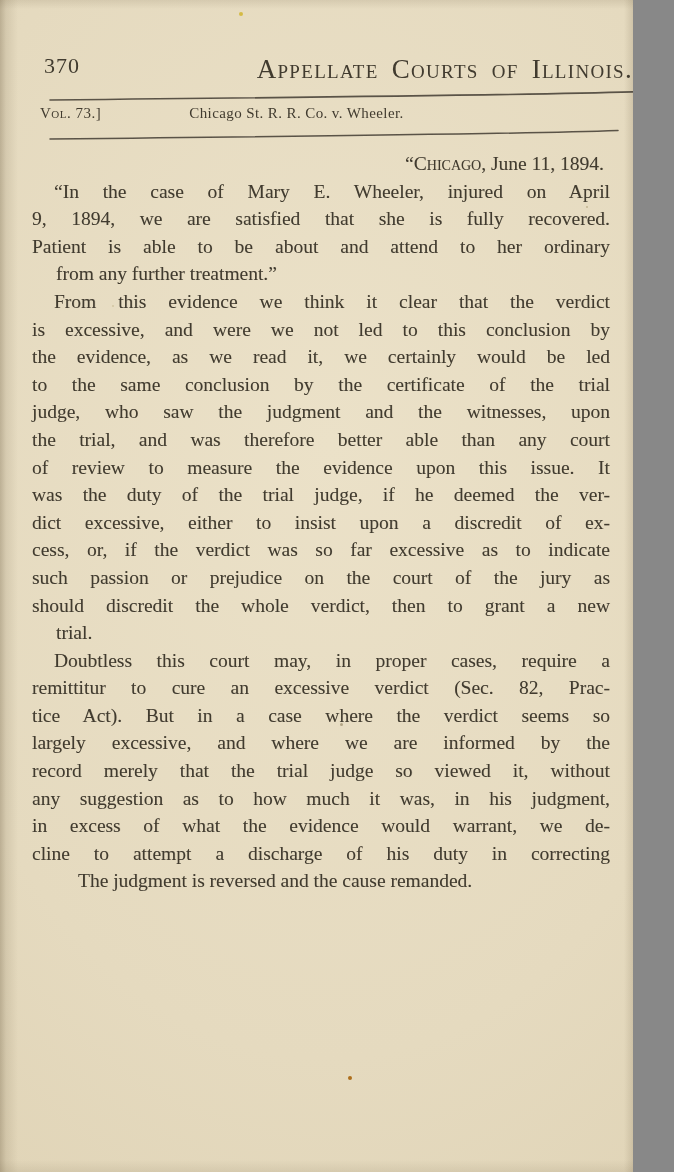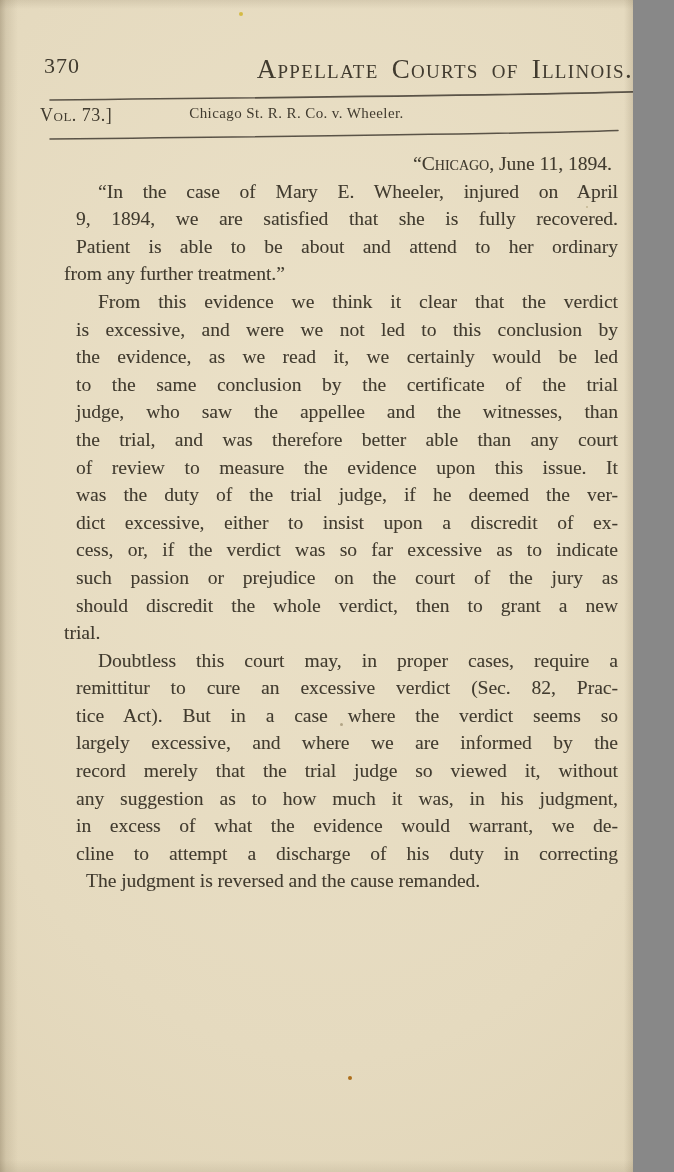--- a/index.html
+++ b/index.html
@@ -51,50 +51,49 @@
   .rules-svg {
     position: absolute;
     left: 0; top: 0;
     pointer-events: none;
   }
   .volume-label {
     position: absolute;
     left: 40px;
     top: 105px;
     font-variant: small-caps;
-    font-size: 18px;
+    font-size: 15px;
     letter-spacing: .5px;
   }
   .case-caption {
     position: absolute;
     left: 0; right: 40px;
     top: 105px;
     text-align: center;
     font-size: 15px;
     letter-spacing: .4px;
   }
 
   
   .body-block {
     position: absolute;
-    left: 40px;
+    left: 32px;
     top: 150px;
     width: 578px;
     font-size: 19.5px;
     line-height: 27.6px;
     text-shadow: 0.3px 0.3px 0 rgba(65,59,47,.25);
   }
   .line {
     white-space: normal;
   }
   .j {
     text-align: justify;
     text-align-last: justify;
     text-justify: inter-word;
-    margin-left: 36px;
   }
   .lastline { text-align: left; margin-left: 24px; }
   .indent { text-indent: 22px; }
   .dateline {
     text-align: right;
     padding-right: 6px;
   }
   .sc { font-variant: small-caps; }
 
   
@@ -133,21 +132,21 @@
 
     <div class="line j indent">“In the case of Mary E. Wheeler, injured on April</div>
     <div class="line j">9, 1894, we are satisfied that she is fully recovered.</div>
     <div class="line j">Patient is able to be about and attend to her ordinary</div>
     <div class="line lastline">from any further treatment.”</div>
 
     <div class="line j indent">From this evidence we think it clear that the verdict</div>
     <div class="line j">is excessive, and were we not led to this conclusion by</div>
     <div class="line j">the evidence, as we read it, we certainly would be led</div>
     <div class="line j">to the same conclusion by the certificate of the trial</div>
-    <div class="line j">judge, who saw the appellee and the witnesses, than</div>
+    <div class="line j">judge, who saw the judgment and the witnesses, upon</div>
     <div class="line j">the trial, and was therefore better able than any court</div>
     <div class="line j">of review to measure the evidence upon this issue.  It</div>
     <div class="line j">was the duty of the trial judge, if he deemed the ver-</div>
     <div class="line j">dict excessive, either to insist upon a discredit of ex-</div>
     <div class="line j">cess, or, if the verdict was so far excessive as to indicate</div>
     <div class="line j">such passion or prejudice on the court of the jury as</div>
     <div class="line j">should discredit the whole verdict, then to grant a new</div>
     <div class="line lastline">trial.</div>
 
     <div class="line j indent">Doubtless this court may, in proper cases, require a</div>

